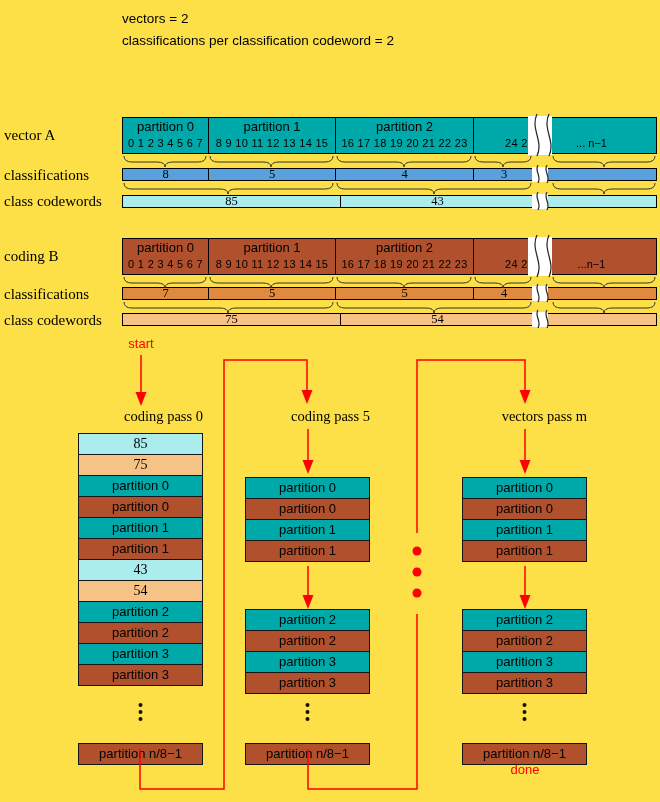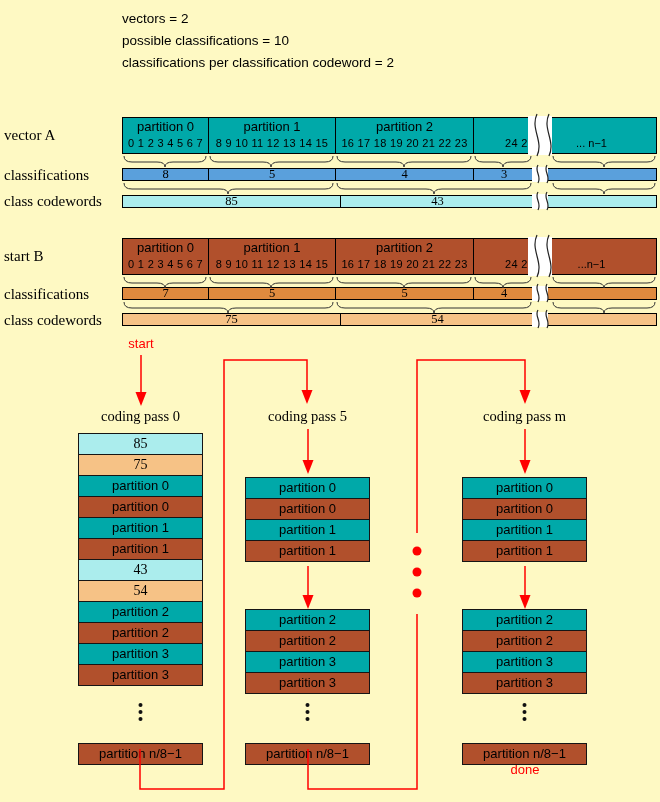--- a/index.html
+++ b/index.html
@@ -1,18 +1,18 @@
 <!DOCTYPE html>
 <html style="--teal: #00a9a9; --brown: #b1502c; --blue: #5aa0dc; --cyan: #abeded; --orange: #df8a3e; --tan: #f6c286; --red: #ff0000;"><head>
 <meta charset="utf-8">
 <style>
   * { margin:0; padding:0; box-sizing:border-box; }
   html,body { background:#ffffff; }
   body { width:660px; height:802px; font-family:"Liberation Sans",sans-serif; color:#000; }
-  .canvas { position:relative; width:660px; height:802px; background:#fef9c3; overflow:hidden; }
+  .canvas { position:relative; width:660px; height:802px; background:#fde047; overflow:hidden; }
   .serif { font-family:"Liberation Serif",serif; }
 
   
   .hdr { position:absolute; left:122px; top:8px; font-size:13.5px; line-height:22px; white-space:nowrap; }
 
   
   .rowlabel { position:absolute; left:4px; width:114px; text-align:left; font-family:"Liberation Serif",serif; font-size:15px; white-space:nowrap; }
 
   
   .bar { position:absolute; left:122px; width:535px; border:1px solid #000; display:flex; }
@@ -29,21 +29,21 @@
   .divr { border-right:1px solid #000; }
   .pname { height:17px; line-height:18px; text-align:center; font-size:13px; white-space:nowrap; overflow:hidden; }
   .pidx  { height:18px; line-height:16px; text-align:center; font-size:11px; white-space:nowrap; letter-spacing:.3px; overflow:hidden; }
   .pidx.leftal { text-align:right; padding-left:5px; }
   .pidx.rightal { text-align:center; padding-right:7px; letter-spacing:0; }
   .tailsec { flex:1; }
   .cell { height:100%; line-height:11.5px; text-align:center; font-family:"Liberation Serif",serif; font-size:12.5px; }
   .tailcell { flex:1; }
 
   
-  .passhead { position:absolute; width:125px; text-align:center; font-size:14.5px; white-space:nowrap; }
+  .passhead { position:absolute; width:125px; text-align:right; font-size:14.5px; white-space:nowrap; }
   .stack { position:absolute; width:125px; }
   .bx { width:125px; height:22px; border:1px solid #151515; margin-top:-1px;
         text-align:center; line-height:20px; font-size:13px; overflow:hidden; }
   .stack .bx:first-child { margin-top:0; }
   .lastbx { position:absolute; margin-top:16px; }
   .serifbx { font-family:"Liberation Serif",serif; font-size:14px; }
   .bx-teal  { background:var(--teal,#00a9a9); }
   .bx-brown { background:var(--brown,#b1502c); }
   .bx-cyan  { background:var(--cyan,#abeded); }
   .bx-tan   { background:var(--tan,#f6c286); }
@@ -58,21 +58,20 @@
   .red-fill { fill:var(--red,#ff0000); stroke:none; }
   .ink-dot { fill:#111; stroke:none; }
 </style>
 </head>
 <body>
 
 <div class="canvas">
 
   <div class="hdr">
     <div>vectors = 2</div>
-    <div>possible classifications = 10</div>
     <div>classifications per classification codeword = 2</div>
   </div>
 
   <div class="rowlabel" style="top:127px">vector A</div>
   <div class="bar vbar bg-teal" style="top:117px">
     <div class="sec divr" style="width:86px">
       <div class="pname">partition 0</div>
       <div class="pidx">0 1 2 3 4 5 6 7</div>
     </div>
     <div class="sec divr" style="width:127px">
@@ -102,21 +101,21 @@
     <div class="cell tailcell"></div>
   </div>
 
   <div class="rowlabel" style="top:193px">class codewords</div>
   <div class="bar thin bg-cyan" style="top:195px">
     <div class="cell divr" style="width:218px">85</div>
     <div class="cell" style="width:193px">43</div>
     <div class="cell tailcell"></div>
   </div>
 
-  <div class="rowlabel" style="top:248px">start B</div>
+  <div class="rowlabel" style="top:248px">coding B</div>
   <div class="bar vbar bg-brown" style="top:238px">
     <div class="sec divr" style="width:86px">
       <div class="pname">partition 0</div>
       <div class="pidx">0 1 2 3 4 5 6 7</div>
     </div>
     <div class="sec divr" style="width:127px">
       <div class="pname">partition 1</div>
       <div class="pidx">8 9 10 11 12 13 14 15</div>
     </div>
     <div class="sec divr" style="width:138px">
@@ -176,21 +175,21 @@
     <div class="bx bx-brown">partition 1</div>
   </div>
   <div class="stack" style="left:245px;top:609px">
     <div class="bx bx-teal">partition 2</div>
     <div class="bx bx-brown">partition 2</div>
     <div class="bx bx-teal">partition 3</div>
     <div class="bx bx-brown">partition 3</div>
   </div>
   <div class="bx bx-brown lastbx" style="left:245px;top:727px">partition n/8−1</div>
 
-  <div class="passhead serif" style="left:462px;top:408px">coding pass m</div>
+  <div class="passhead serif" style="left:462px;top:408px">vectors pass m</div>
   <div class="stack" style="left:462px;top:477px">
     <div class="bx bx-teal">partition 0</div>
     <div class="bx bx-brown">partition 0</div>
     <div class="bx bx-teal">partition 1</div>
     <div class="bx bx-brown">partition 1</div>
   </div>
   <div class="stack" style="left:462px;top:609px">
     <div class="bx bx-teal">partition 2</div>
     <div class="bx bx-brown">partition 2</div>
     <div class="bx bx-teal">partition 3</div>

